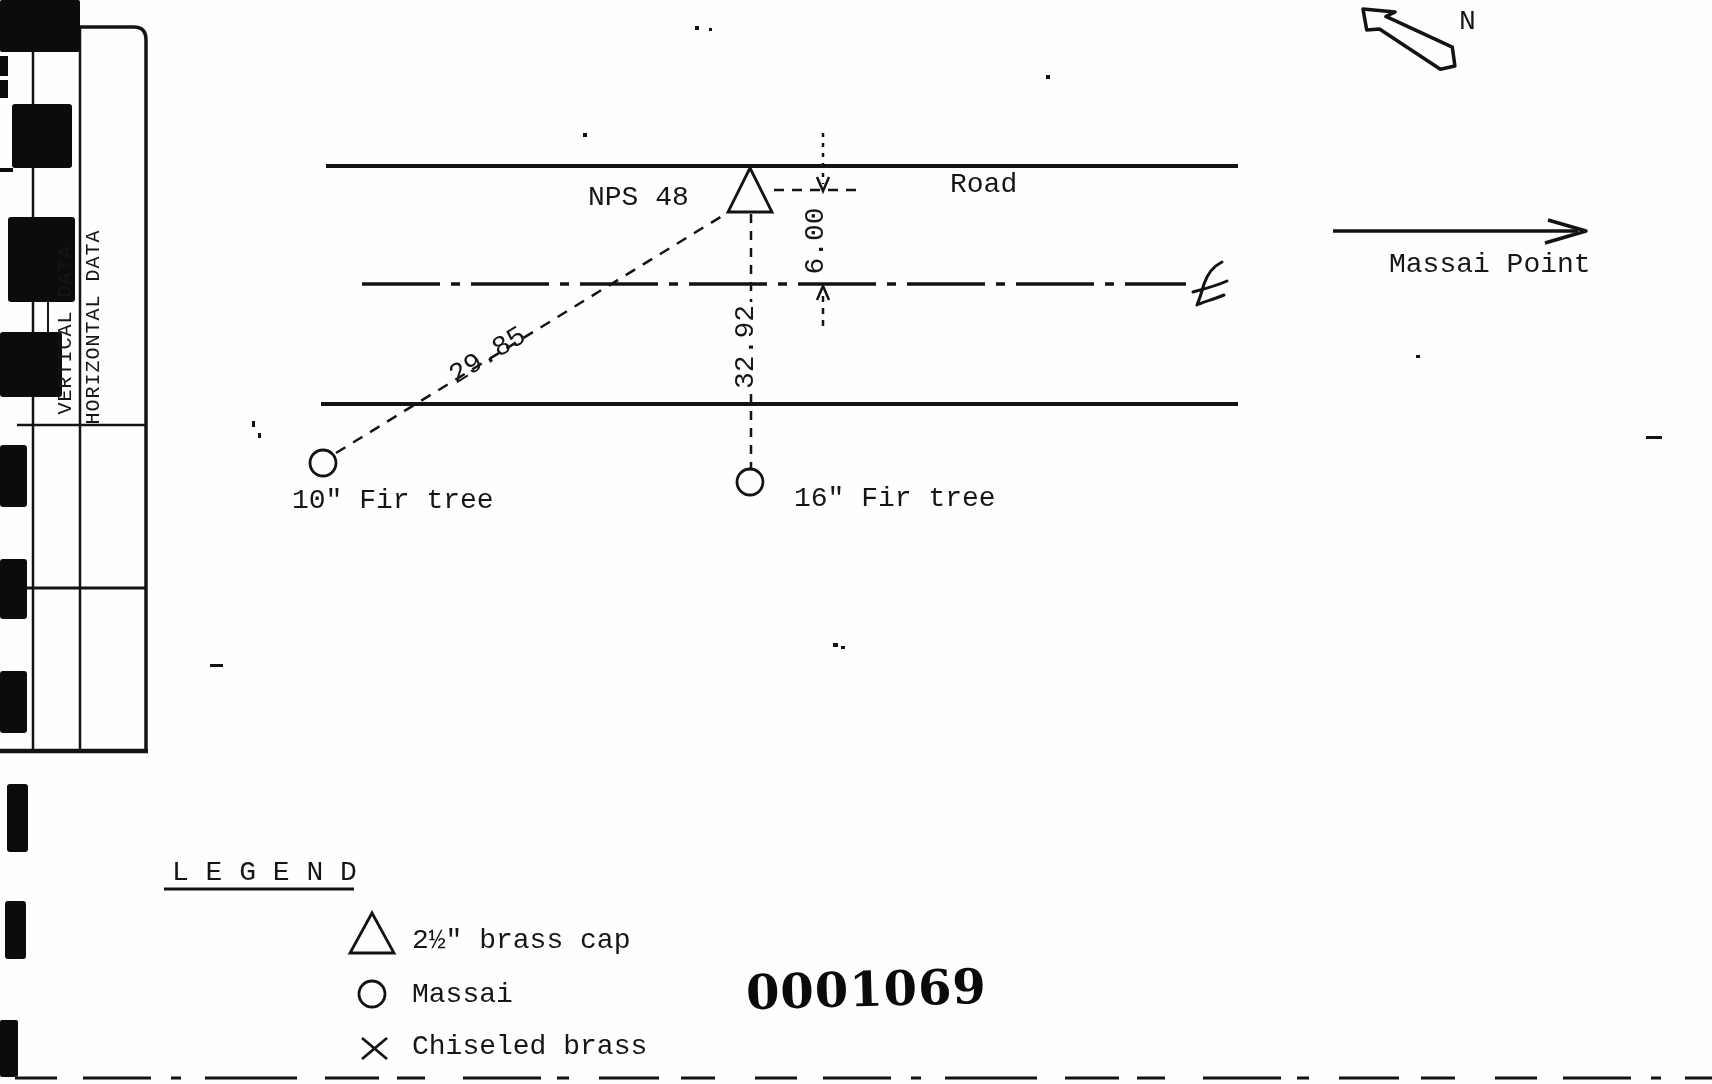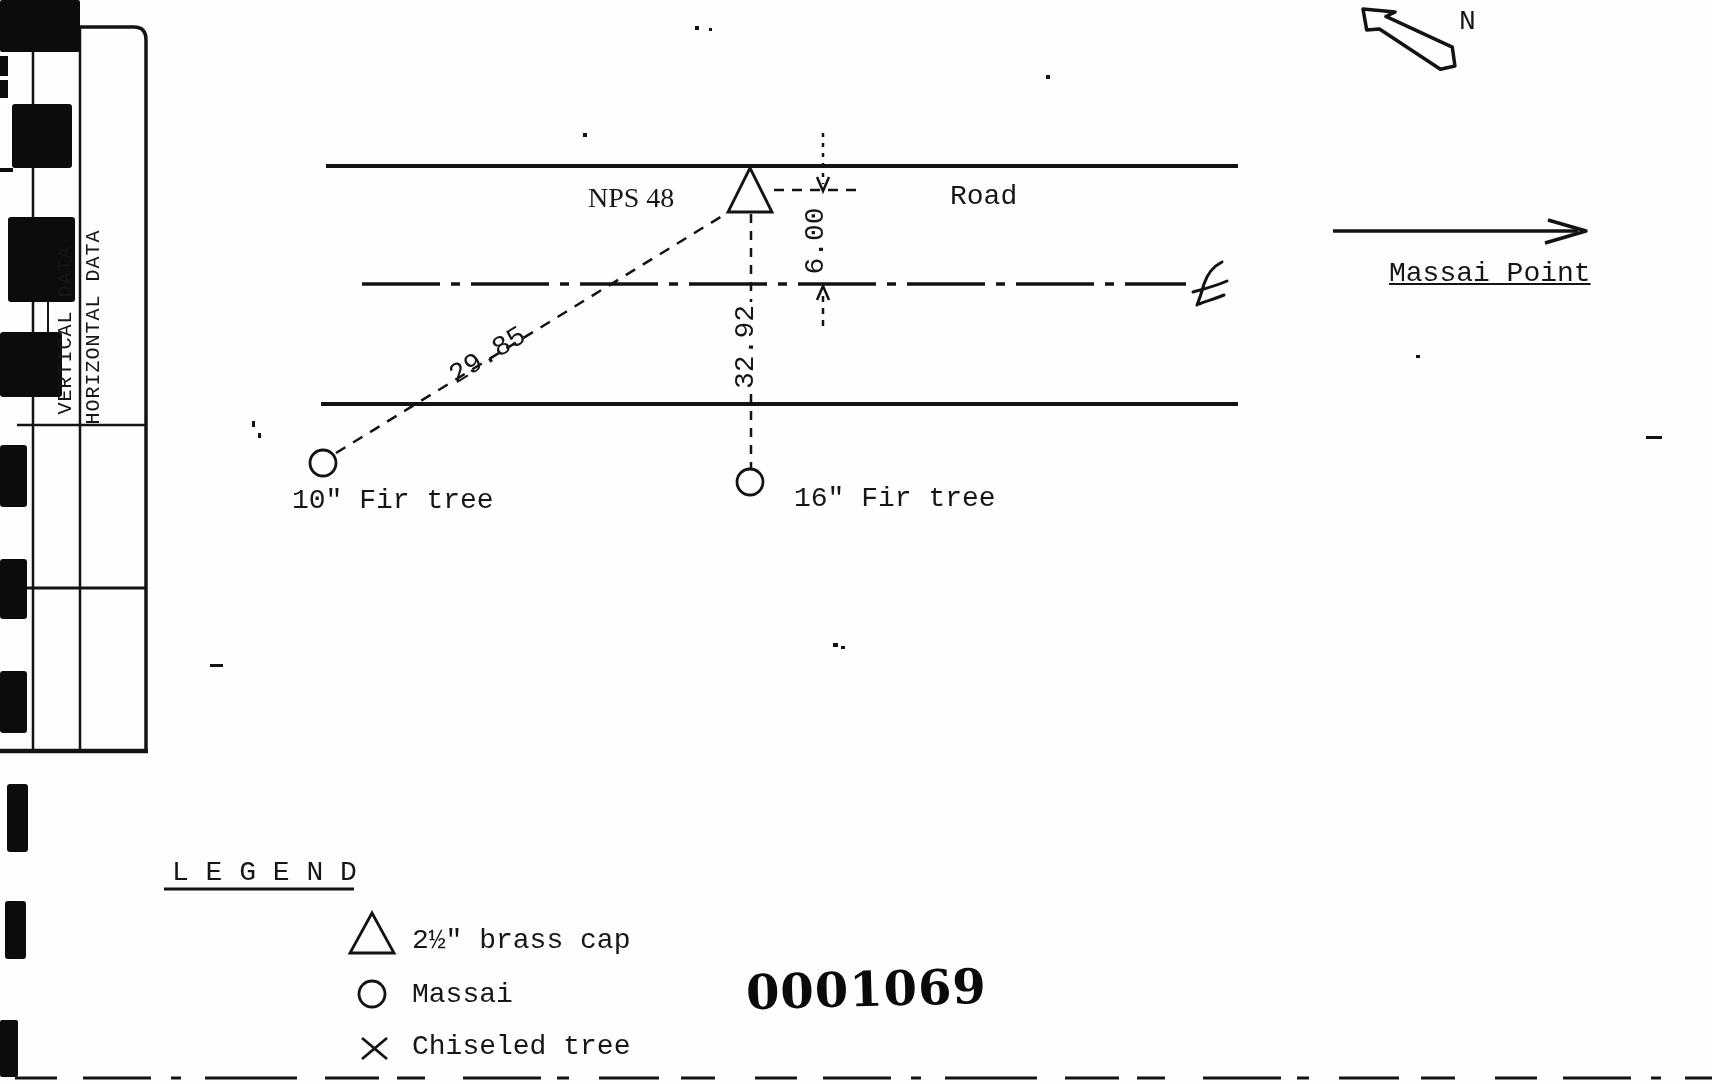--- a/index.html
+++ b/index.html
@@ -139,31 +139,31 @@
       <rect x="1416" y="355" width="4" height="3"></rect>
       <rect x="210" y="664" width="13" height="3"></rect>
     </g>
   </svg>
 
   <div class="lab rot margin-text" style="left:66px;top:330px;">VERTICAL DATA</div>
   <div class="lab rot margin-text" style="left:94px;top:327px;">HORIZONTAL DATA</div>
 
   <div class="lab" style="left:1459px;top:8px;">N</div>
 
-  <div class="lab" style="left:588px;top:184px;font-family:Liberation Serif, serif;">NPS 48</div>
-  <div class="lab" style="left:950px;top:183px;">Road</div>
-  <div class="lab" style="left:1389px;top:260px;text-decoration:underline;">Massai Point</div>
+  <div class="lab" style="left:588px;top:184px;">NPS 48</div>
+  <div class="lab" style="left:950px;top:171px;">Road</div>
+  <div class="lab" style="left:1389px;top:251px;">Massai Point</div>
 
   <div class="lab rot" style="left:816px;top:241px;">6.00</div>
   <div class="lab rot" style="left:746px;top:347px;">32.92</div>
   <div class="lab diag" style="left:488px;top:356px;">29.85</div>
 
   <div class="lab" style="left:292px;top:487px;">10" Fir tree</div>
   <div class="lab" style="left:794px;top:485px;">16" Fir tree</div>
 
   <div class="lab" style="left:166px;top:859px;margin-left:6px;">L E G E N D</div>
   <div class="lab" style="left:412px;top:927px;">2½" brass cap</div>
   <div class="lab" style="left:412px;top:981px;">Massai</div>
-  <div class="lab" style="left:412px;top:1033px;">Chiseled tree</div>
+  <div class="lab" style="left:412px;top:1033px;">Chiseled brass</div>
 
   <div class="stamp">0001069</div>
 
 </div>
 
 </body></html>

